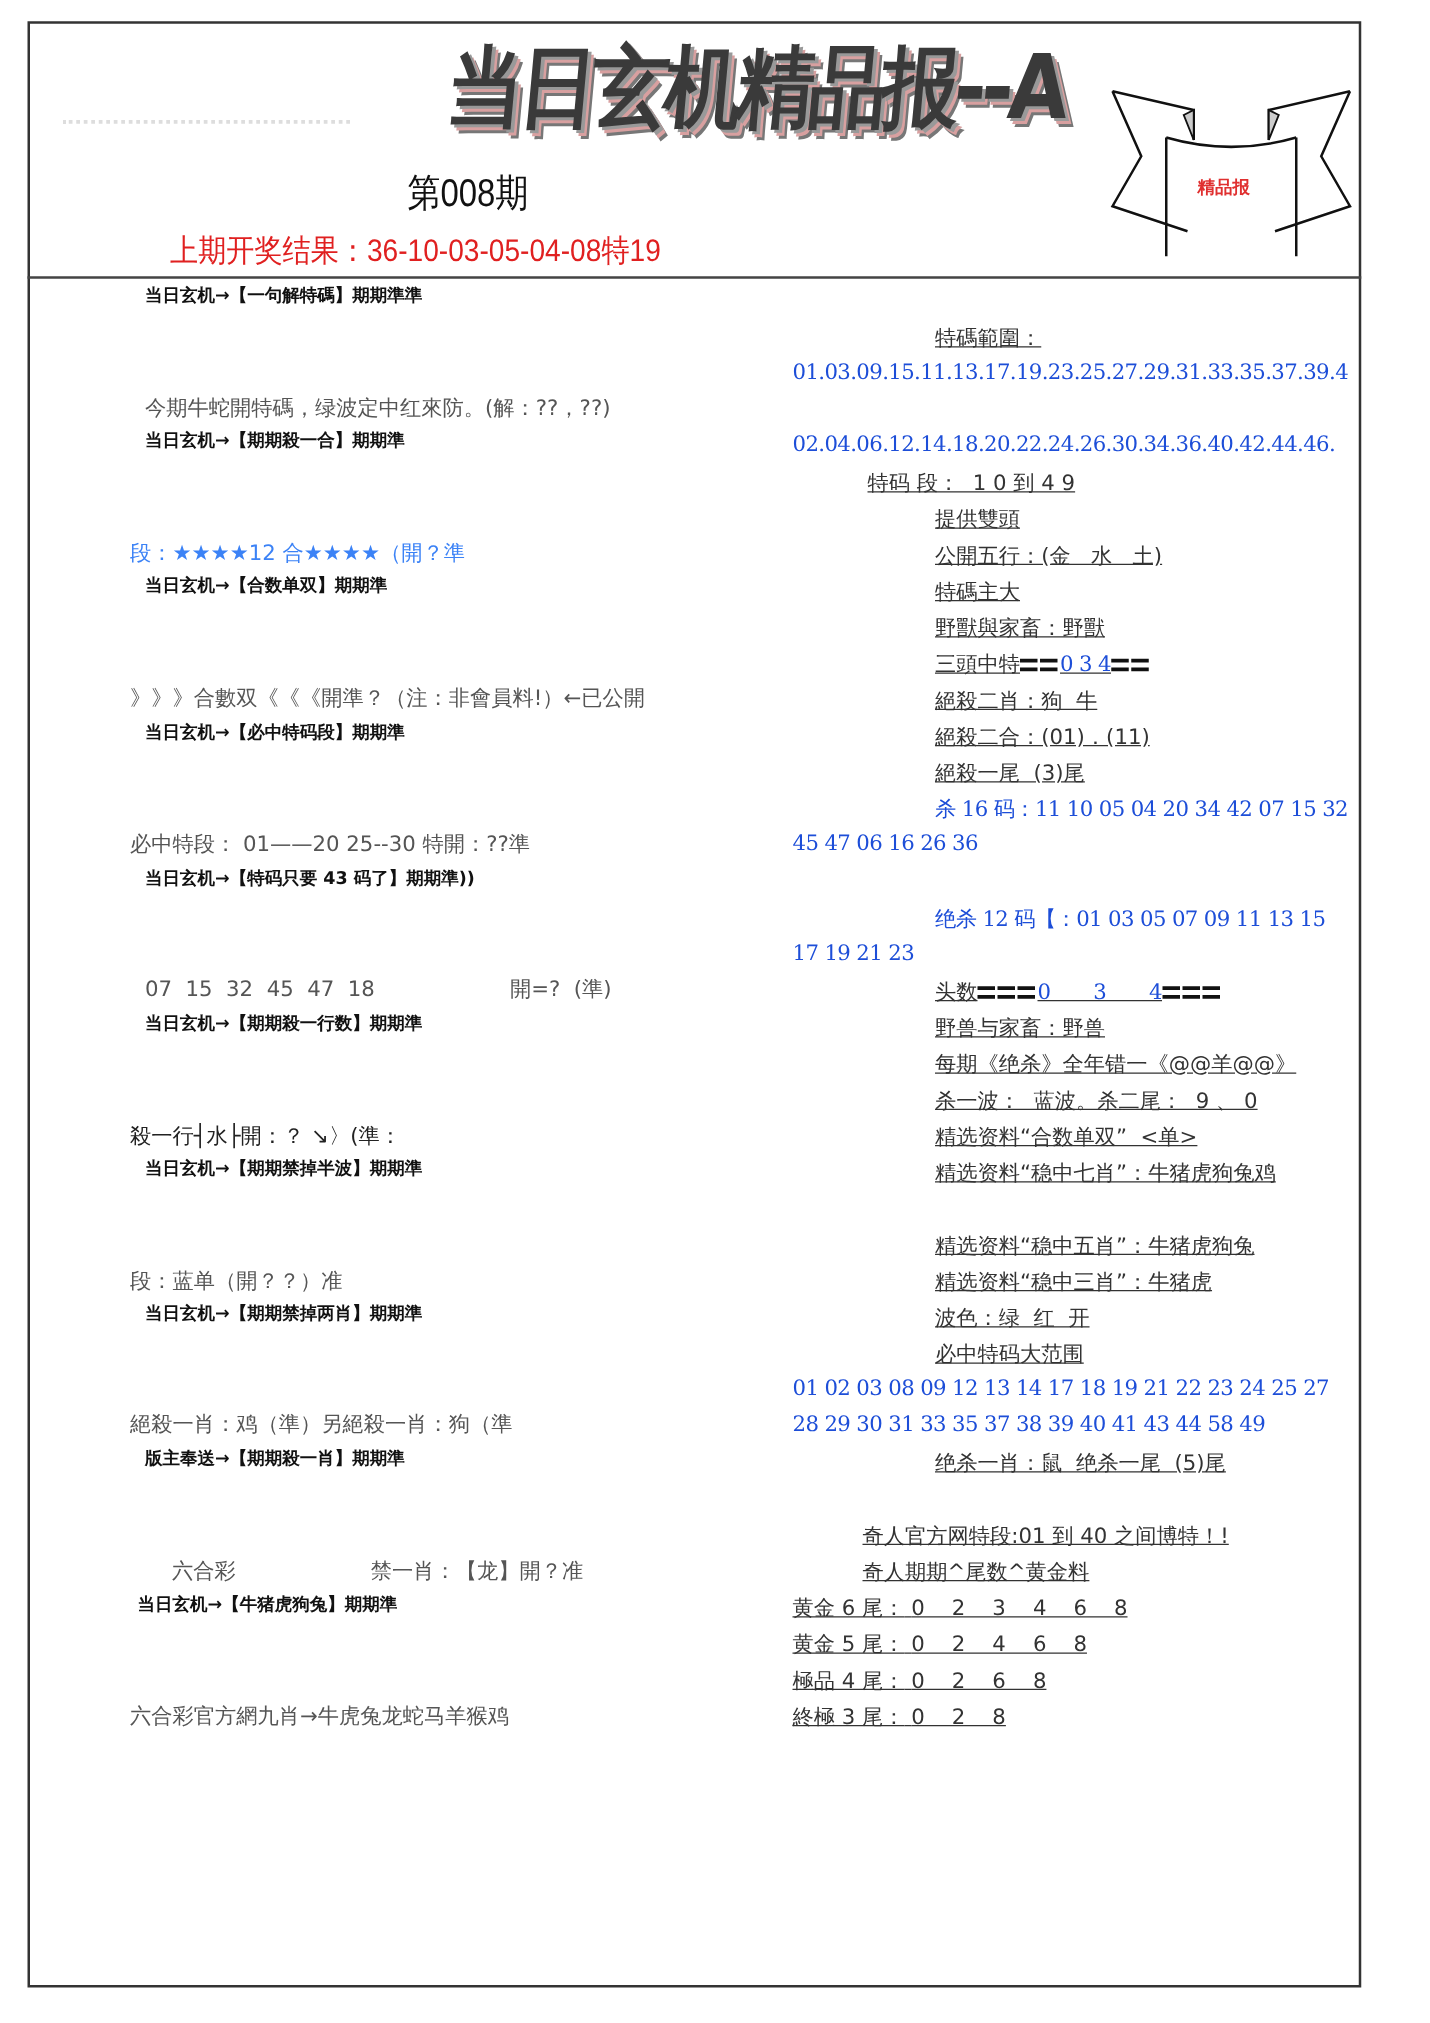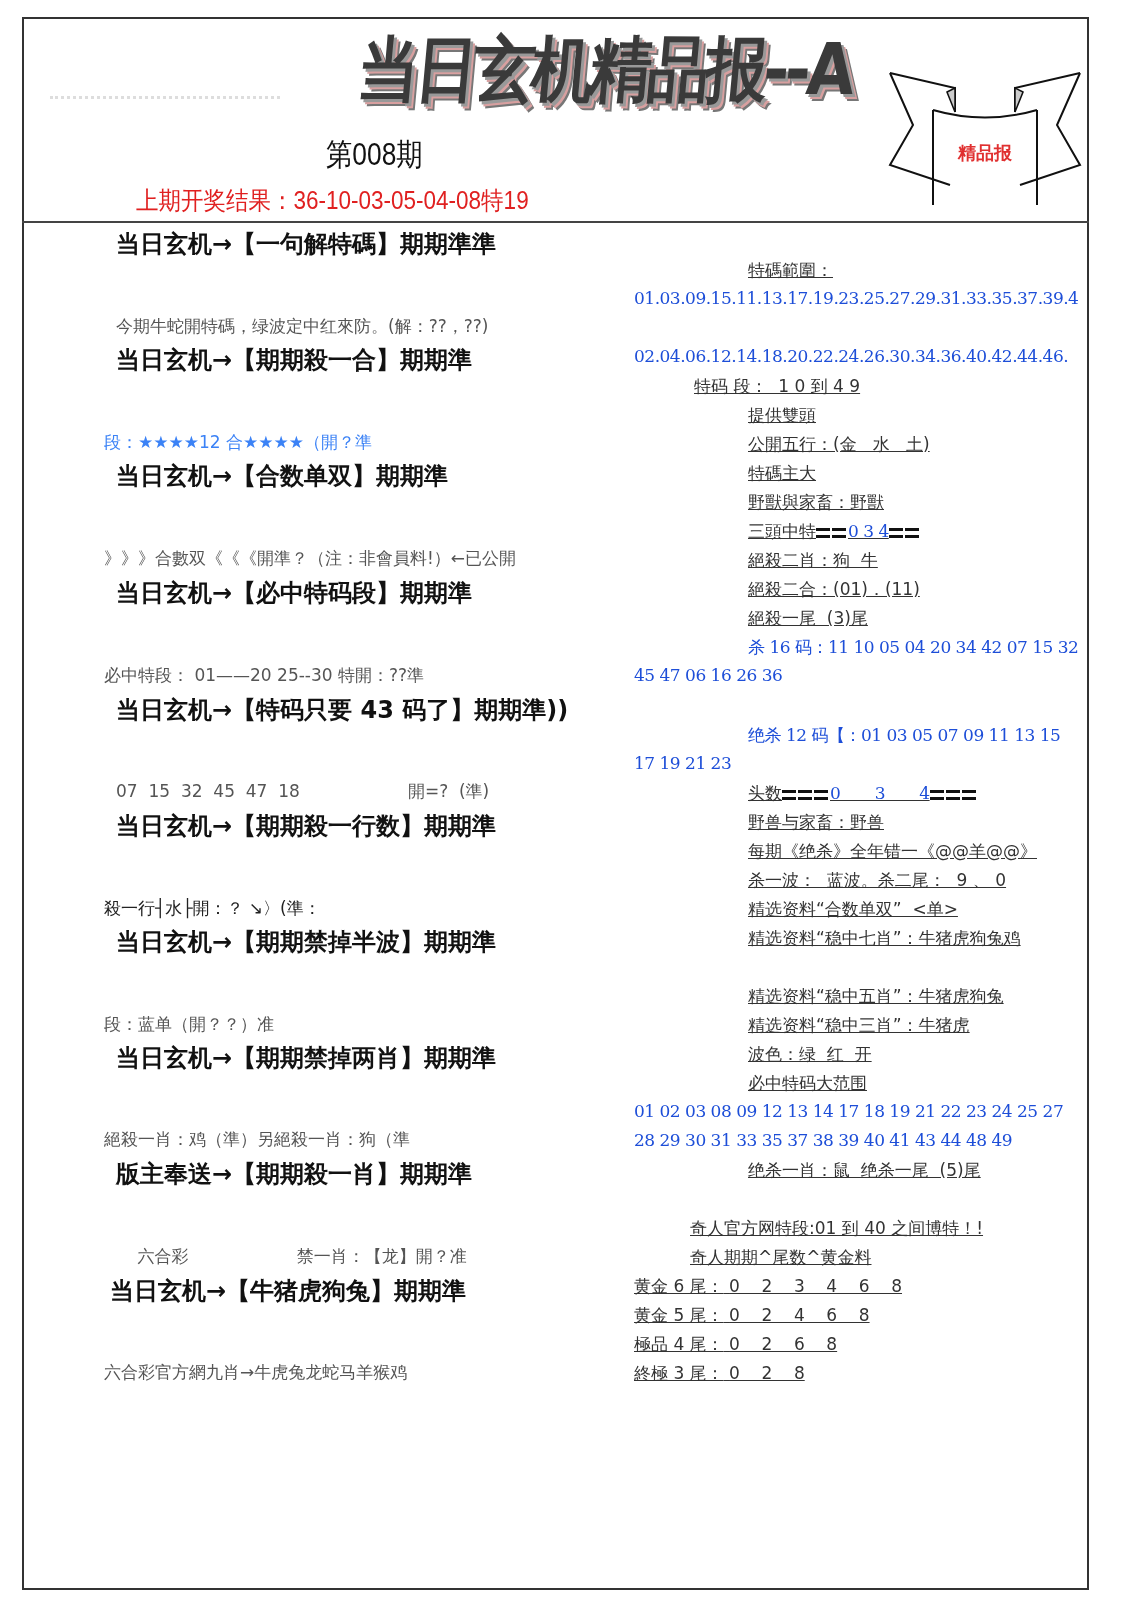--- a/index.html
+++ b/index.html
@@ -14,23 +14,23 @@
            transform: scaleY(1.15) skewX(-6deg); transform-origin: left top;
            text-shadow: 3px 2px 0 #999, 5px 4px 0 #d8a0a0, 7px 6px 0 #777; white-space: nowrap; }
   .faint-line { position: absolute; left: 50px; top: 96px; width: 230px; height: 0;
                 border-top: 3px dotted #ddd; }
   .issue { position: absolute; left: 326px; top: 134px; font-family: "Liberation Sans", sans-serif;
            font-size: 31px; color: #111; transform: scaleX(0.85); transform-origin: left top; }
   .result { position: absolute; left: 136px; top: 184px; font-family: "Liberation Sans", sans-serif;
             font-size: 25px; color: #e02020; transform: scaleX(0.9); transform-origin: left top; white-space: nowrap; }
   .badge { position: absolute; left: 885px; top: 70px; width: 200px; height: 140px; }
   .badge-text { position: absolute; left: 958px; top: 141px; font-family: Liberation Sans, sans-serif;
-                font-size: 18px; font-weight: bold; color: #e03030; }
+                font-size: 14px; font-weight: bold; color: #e03030; }
   .row { position: absolute; white-space: nowrap; font-family: "DejaVu Sans", sans-serif; }
-  .head-line { font-size: 24px; font-weight: bold; color: #111; }
+  .head-line { font-size: 14px; font-weight: bold; color: #111; }
   .info-line { font-size: 17px; color: #555; }
   .r-line { font-size: 17px; color: #333; text-decoration: underline; }
   .num-line { font-family: "DejaVu Serif", "Liberation Serif", serif; font-size: 17px; color: #1d4ed8; letter-spacing: -0.5px; }
   .bars { display: inline-block; vertical-align: middle; }
   .bars i { display: inline-block; width: 14px; height: 10px; margin-right: 2px;
             border-top: 3px solid #111; border-bottom: 3px solid #111; box-sizing: border-box; }
 </style>
 </head>
 <body>
 
@@ -101,20 +101,20 @@
 <div class="row r-line" style="left:748px;top:811px;">野兽与家畜：野兽</div>
 <div class="row r-line" style="left:748px;top:840px;">每期《绝杀》全年错一《@@羊@@》</div>
 <div class="row r-line" style="left:748px;top:869px;white-space:pre;">杀一波：  蓝波。杀二尾：  9 、 0</div>
 <div class="row r-line" style="left:748px;top:898px;white-space:pre;">精选资料“合数单双”  &lt;单&gt;</div>
 <div class="row r-line" style="left:748px;top:927px;">精选资料“稳中七肖”：牛猪虎狗兔鸡</div>
 <div class="row r-line" style="left:748px;top:985px;">精选资料“稳中五肖”：牛猪虎狗兔</div>
 <div class="row r-line" style="left:748px;top:1014px;">精选资料“稳中三肖”：牛猪虎</div>
 <div class="row r-line" style="left:748px;top:1043px;white-space:pre;">波色：绿  红  开</div>
 <div class="row r-line" style="left:748px;top:1072px;">必中特码大范围</div>
 <div class="row num-line" style="left:634px;top:1101px;">01 02 03 08 09 12 13 14 17 18 19 21 22 23 24 25 27</div>
-<div class="row num-line" style="left:634px;top:1130px;">28 29 30 31 33 35 37 38 39 40 41 43 44 48 49</div>
+<div class="row num-line" style="left:634px;top:1130px;">28 29 30 31 33 35 37 38 39 40 41 43 44 58 49</div>
 <div class="row r-line" style="left:748px;top:1159px;white-space:pre;">绝杀一肖：鼠  绝杀一尾  (5)尾</div>
 <div class="row r-line" style="left:690px;top:1217px;">奇人官方网特段:01 到 40 之间博特！!</div>
 <div class="row r-line" style="left:690px;top:1246px;">奇人期期^尾数^黄金料</div>
 <div class="row r-line" style="left:634px;top:1275px;white-space:pre;"><span>黄金 6 尾：</span> <span>0    2    3    4    6    8</span></div>
 <div class="row r-line" style="left:634px;top:1304px;white-space:pre;"><span>黄金 5 尾：</span> <span>0    2    4    6    8</span></div>
 <div class="row r-line" style="left:634px;top:1333px;white-space:pre;"><span>極品 4 尾：</span> <span>0    2    6    8</span></div>
 <div class="row r-line" style="left:634px;top:1362px;white-space:pre;"><span>終極 3 尾：</span> <span>0    2    8</span></div>
 
 </body></html>

